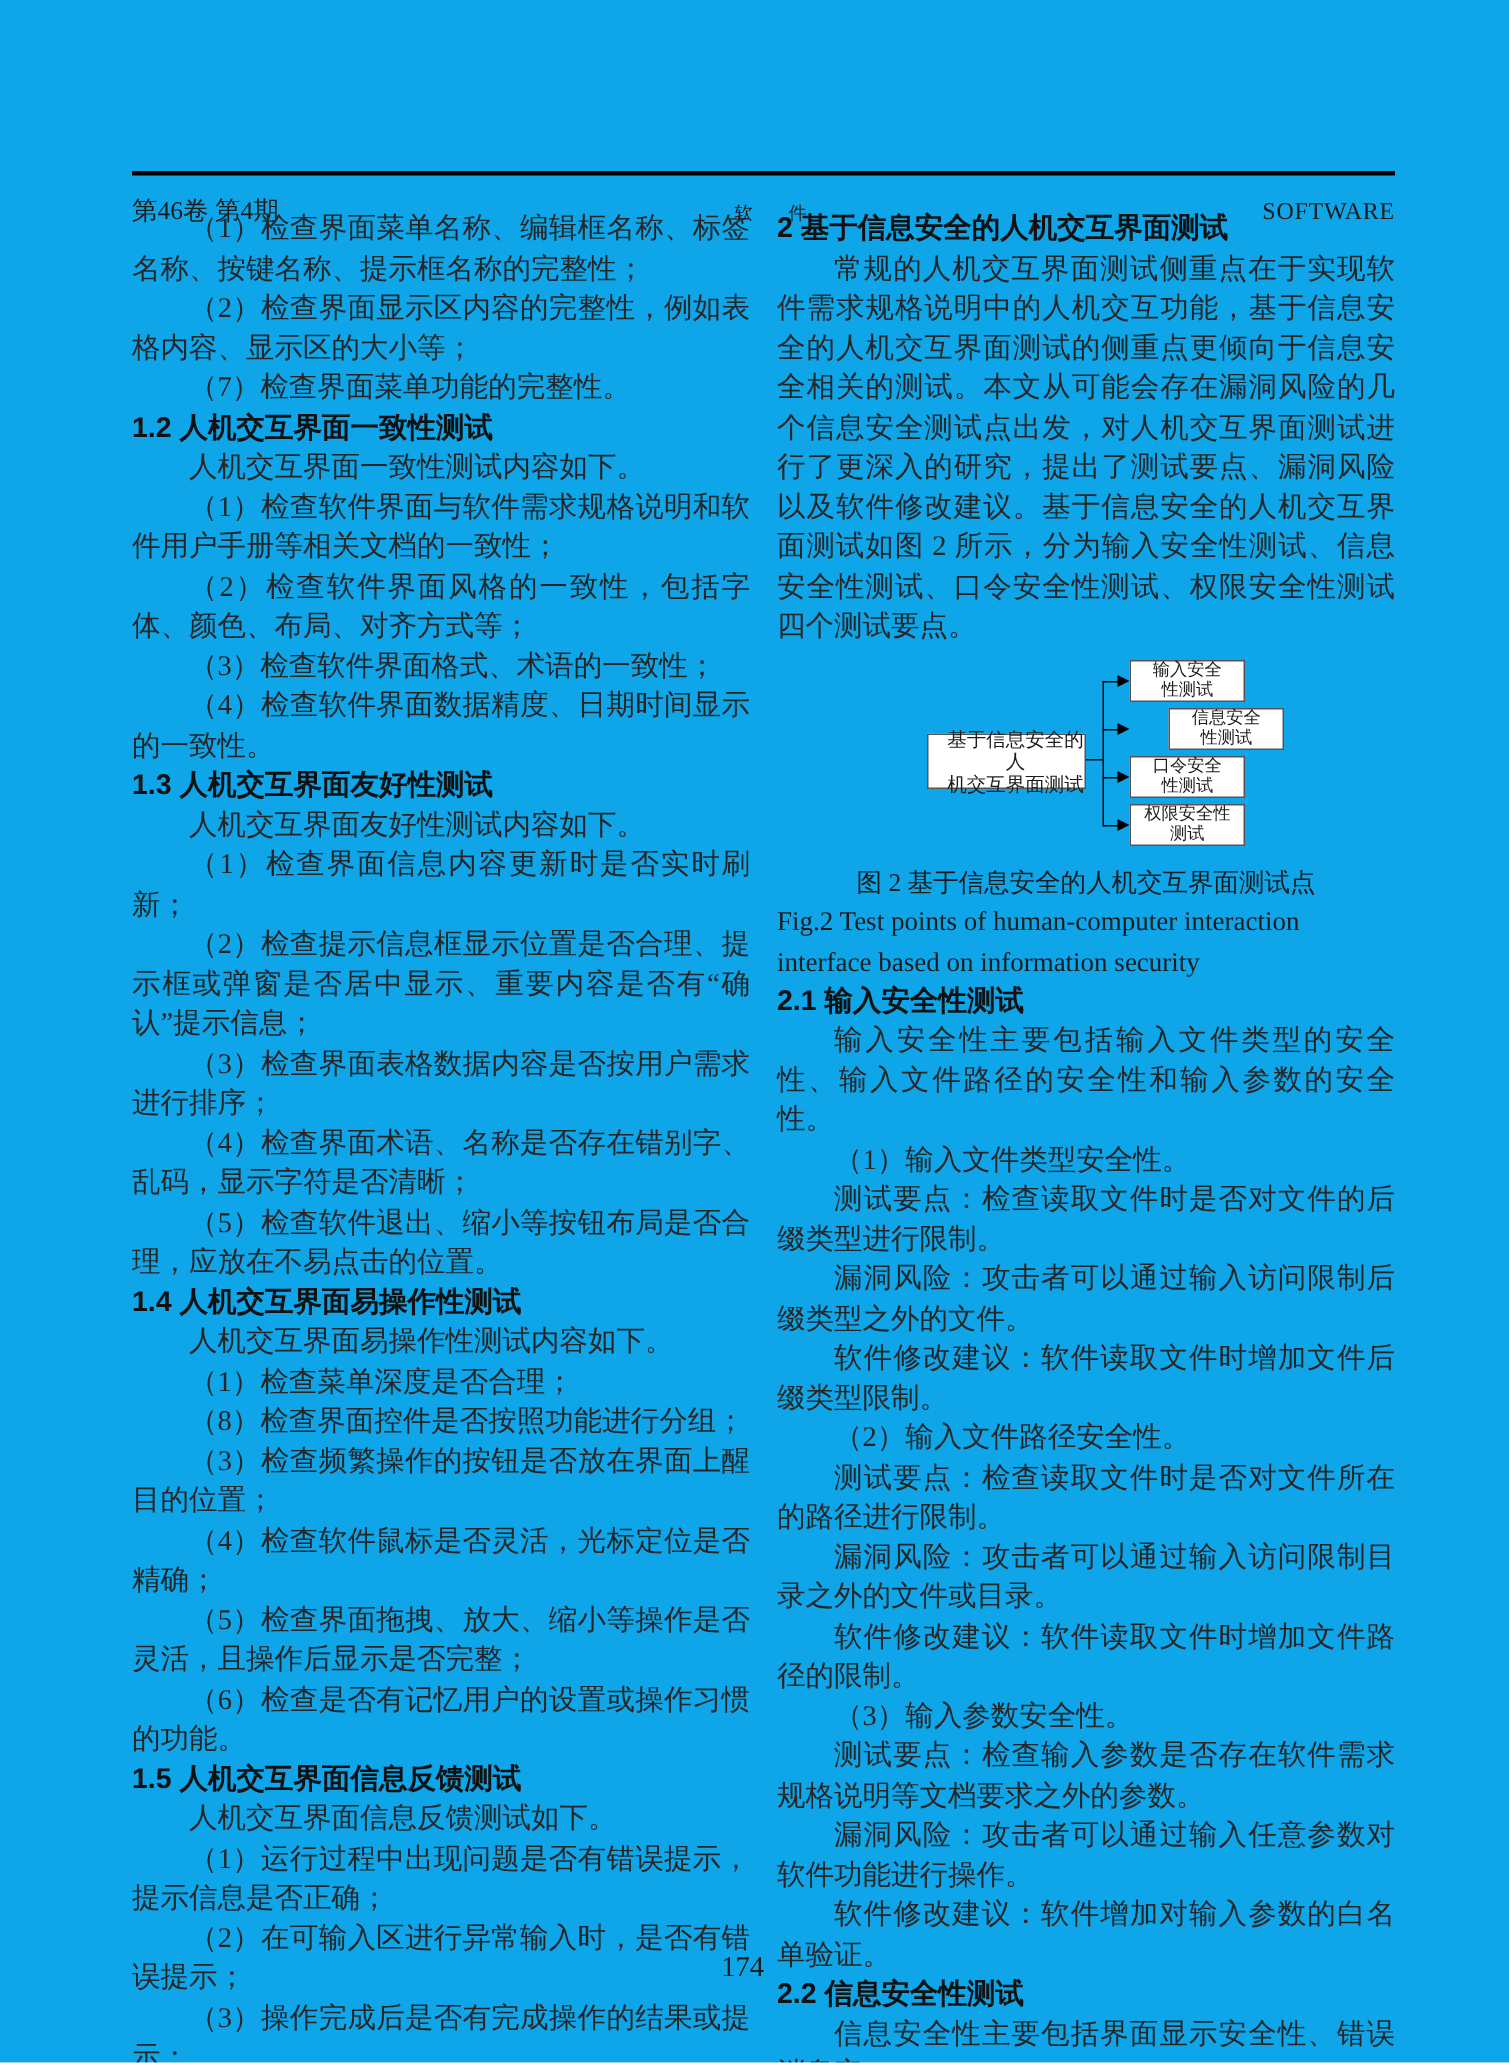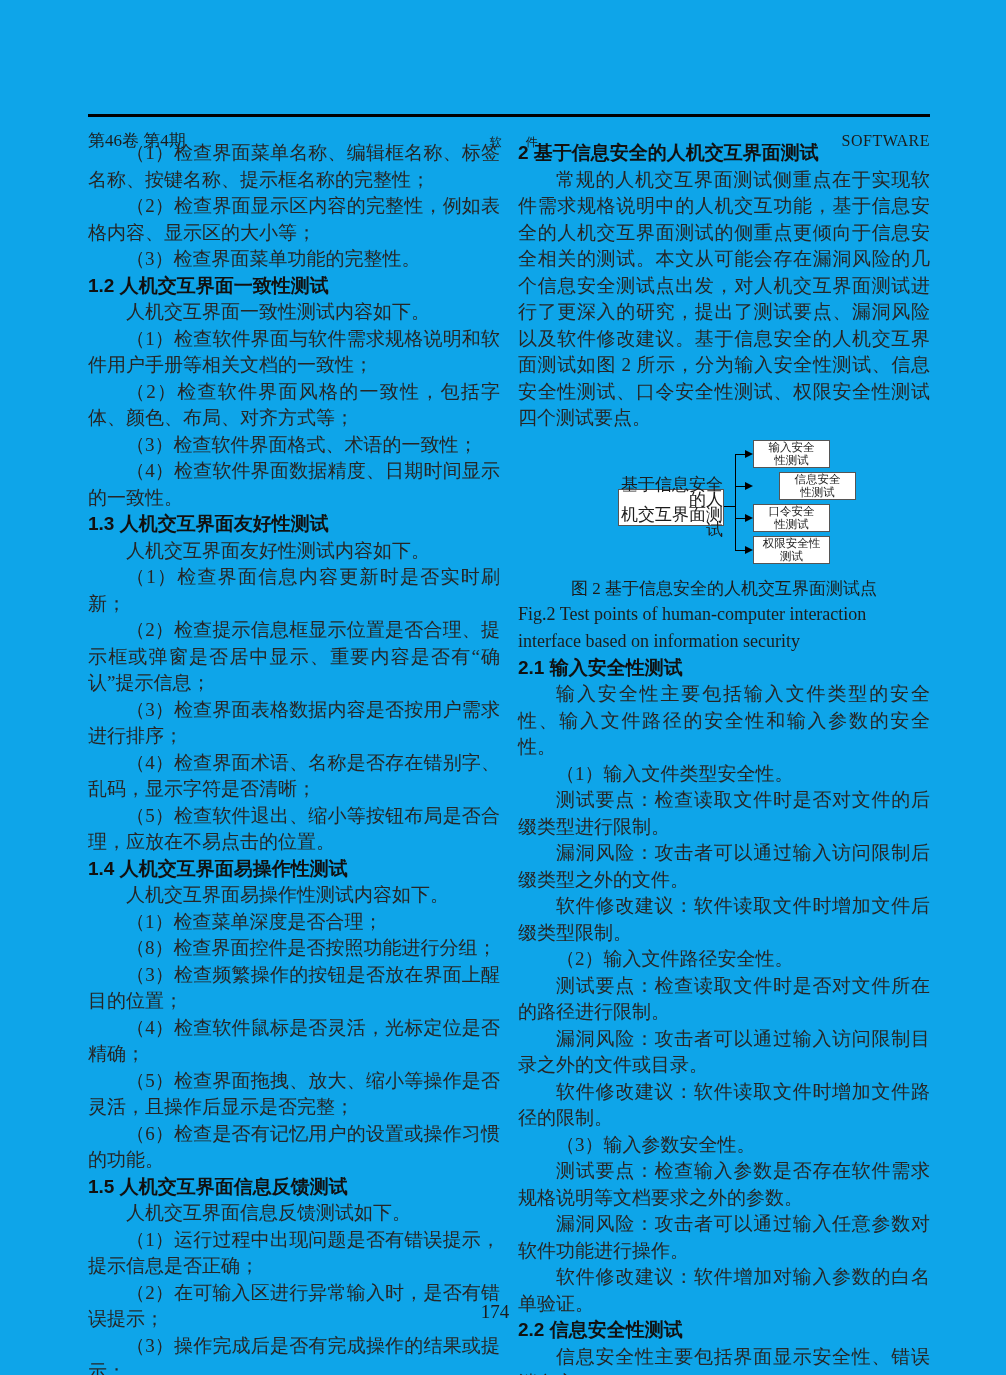--- a/index.html
+++ b/index.html
@@ -38,23 +38,23 @@
   .blk.heading {
     font-family:"Liberation Sans","DejaVu Sans",sans-serif;
     font-weight:700; text-indent:0; color:#111111;
   }
 
   
   .figure { position:relative; width:100%; height:134px; margin-top:2px; }
   .fig-box {
     position:absolute; border:1.5px solid #555555; background:#ffffff;
     display:flex; flex-direction:column; align-items:center; justify-content:center;
-    text-align:right; color:#1c1c1c;
+    text-align:center; color:#1c1c1c;
   }
-  .fig-root { left:100px; top:55px; width:106px; height:37px; font-size:17px; line-height:15px; }
+  .fig-root { left:100px; top:55px; width:106px; height:37px; font-size:13px; line-height:15px;padding-left:12px; }
   .fig-leaf { left:235px; width:77px; height:28px; font-size:11.5px; line-height:13px; }
   .fig-hline { position:absolute; height:0; border-top:1.5px solid #000000; }
   .fig-vline { position:absolute; left:217px; top:20px; height:96px; width:0; border-left:1.5px solid #000000; }
   .fig-arrowhead {
     position:absolute; width:0; height:0;
     border-left:8px solid #000000;
     border-top:4.5px solid transparent; border-bottom:4.5px solid transparent;
   }
 
   .caption-zh { text-align:center; font-size:17px; line-height:24px; margin-top:9px; color:#1c1c1c; }
@@ -73,21 +73,21 @@
   <div class="header">
     <span>第46卷  第4期</span>
     <span class="journal-zh">软　　件</span>
     <span class="journal-en">SOFTWARE</span>
   </div>
   <div class="header-rule"></div>
 
   <div class="col col-left">
       <p class="blk item">（1）检查界面菜单名称、编辑框名称、标签名称、按键名称、提示框名称的完整性；</p>
       <p class="blk item">（2）检查界面显示区内容的完整性，例如表格内容、显示区的大小等；</p>
-      <p class="blk item">（3）检查界面菜单功能的完整性。</p>
+      <p class="blk item">（7）检查界面菜单功能的完整性。</p>
       <p class="blk heading">1.2 人机交互界面一致性测试</p>
       <p class="blk item">人机交互界面一致性测试内容如下。</p>
       <p class="blk item">（1）检查软件界面与软件需求规格说明和软件用户手册等相关文档的一致性；</p>
       <p class="blk item">（2）检查软件界面风格的一致性，包括字体、颜色、布局、对齐方式等；</p>
       <p class="blk item">（3）检查软件界面格式、术语的一致性；</p>
       <p class="blk item">（4）检查软件界面数据精度、日期时间显示的一致性。</p>
       <p class="blk heading">1.3 人机交互界面友好性测试</p>
       <p class="blk item">人机交互界面友好性测试内容如下。</p>
       <p class="blk item">（1）检查界面信息内容更新时是否实时刷新；</p>
       <p class="blk item">（2）检查提示信息框显示位置是否合理、提示框或弹窗是否居中显示、重要内容是否有“确认”提示信息；</p>

